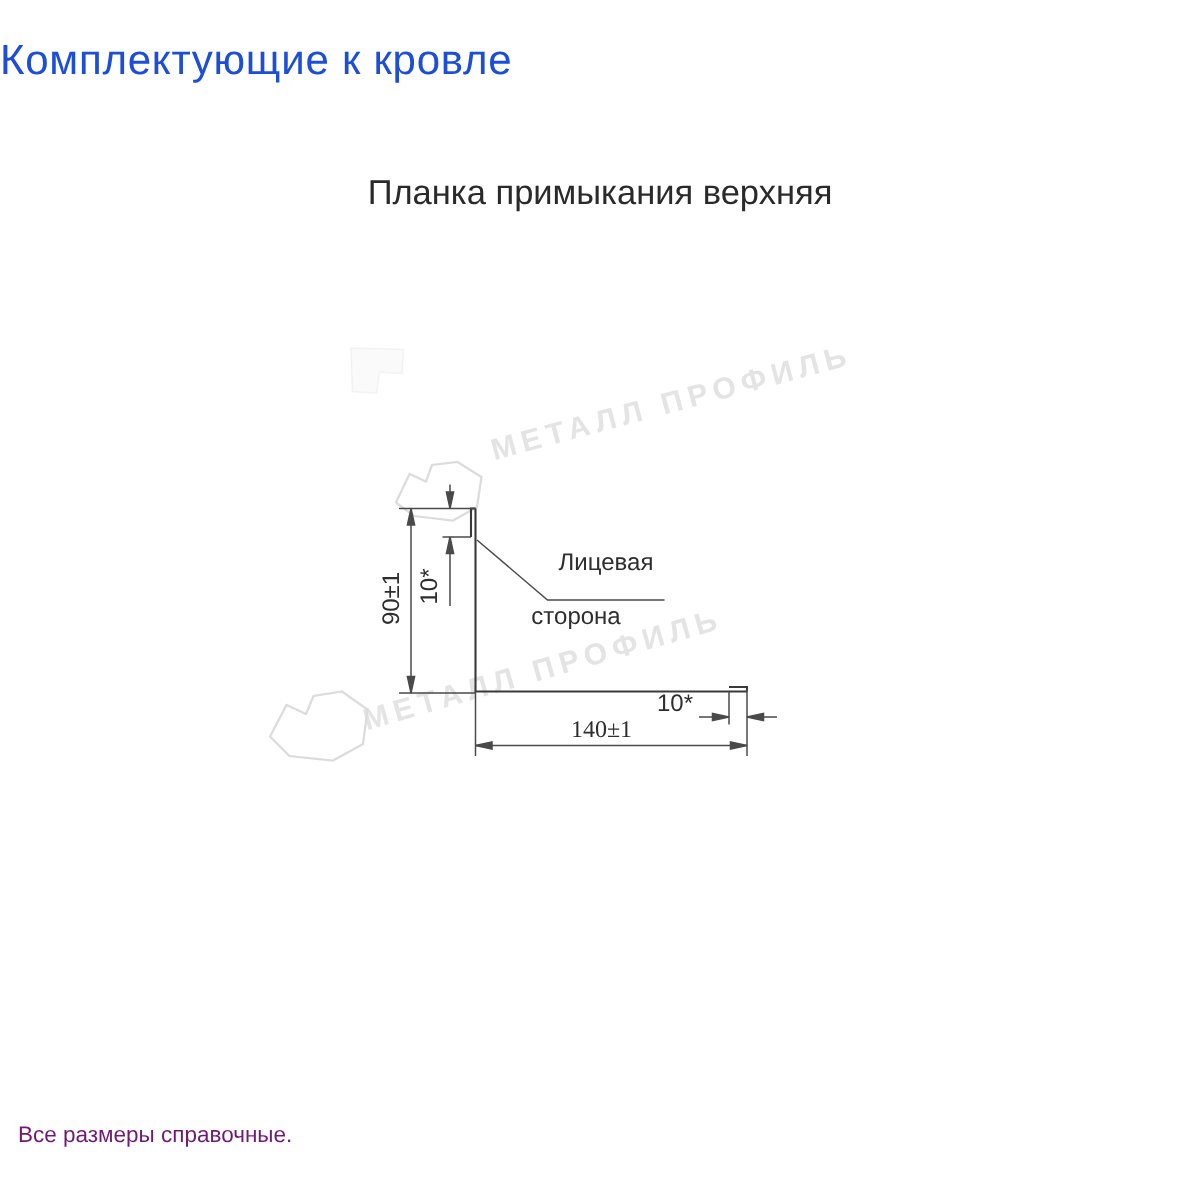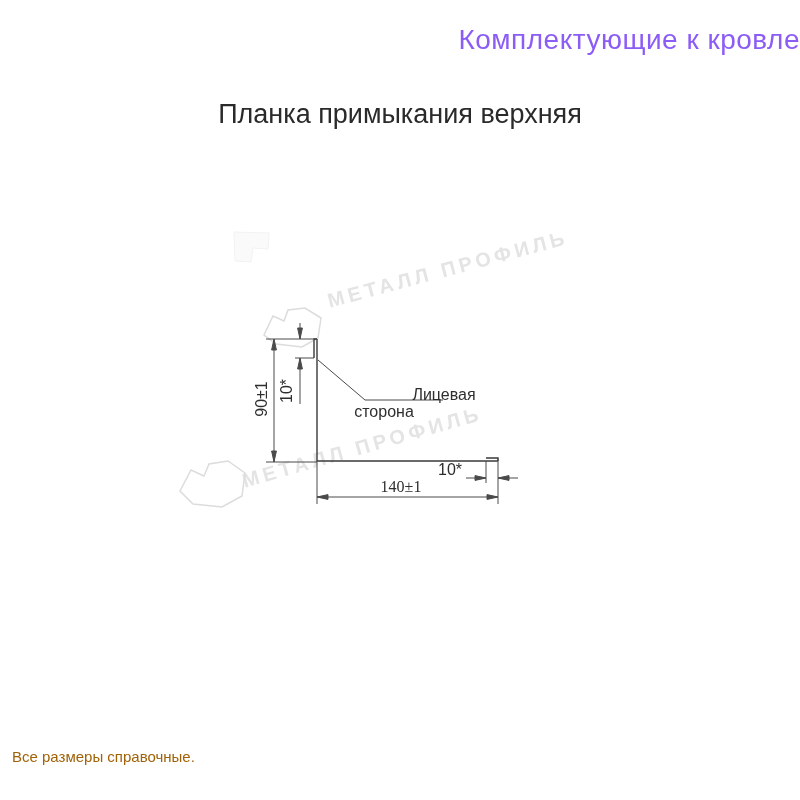--- a/index.html
+++ b/index.html
@@ -1,30 +1,30 @@
 <!DOCTYPE html>
 <html><head>
 <meta charset="utf-8">
 <style>
   html,body{margin:0;padding:0;background:#ffffff;}
   #page{position:relative;width:800px;height:800px;background:#ffffff;overflow:hidden;
         font-family:"Liberation Sans", sans-serif;}
-  .title{position:absolute;left:0;top:24px;width:800px;text-align:right;
-         font-size:28px;color:#8b5cf6;letter-spacing:0.5px;}
-  .subtitle{position:absolute;left:0;top:99px;width:800px;text-align:center;
-         font-size:27px;color:#2a2a2a;line-height:31px;}
+  .title{position:absolute;left:0;top:24px;width:800px;text-align:left;
+         font-size:28px;color:#1d4ed8;letter-spacing:0.5px;}
+  .subtitle{position:absolute;left:0;top:113px;width:800px;text-align:center;
+         font-size:23px;color:#2a2a2a;line-height:31px;}
   .wm-text{position:absolute;color:#e4e4e4;font-weight:bold;font-size:20px;
          letter-spacing:4px;white-space:nowrap;z-index:0;}
   .wm-top{left:328px;top:290px;transform:rotate(-15deg);transform-origin:0 50%;}
   .wm-bottom{left:243px;top:470px;transform:rotate(-16deg);transform-origin:0 50%;}
   svg.draw{position:absolute;left:0;top:0;z-index:1;}
   .dimlbl{position:absolute;font-size:16px;color:#2e2e2e;white-space:nowrap;z-index:2;}
   .rot{transform:translate(-50%,-50%) rotate(-90deg);}
   .ctr{transform:translate(-50%,-50%);}
-  .notes{position:absolute;left:12px;top:746px;font-size:15px;color:#a16207;
+  .notes{position:absolute;left:12px;top:746px;font-size:15px;color:#701a75;
          line-height:21px;z-index:2;}
 </style>
 </head>
 <body>
 
 <div id="page">
 
   <div class="title">Комплектующие к кровле</div>
   <div class="subtitle">
     <div>Планка примыкания верхняя</div>
@@ -80,20 +80,20 @@
       <polygon points="498,478 509,475.6 509,480.4"></polygon>
     </g>
 
     <path d="M318,360 L365,400 L443,400" stroke="#4a4a4a" stroke-width="1" fill="none"></path>
   </svg>
 
   <div class="dimlbl rot" style="left:262px;top:399px;">90±1</div>
   <div class="dimlbl rot" style="left:287px;top:391px;">10*</div>
   <div class="dimlbl ctr" style="left:401px;top:487px;font-family:Liberation Serif, serif;">140±1</div>
   <div class="dimlbl ctr" style="left:450px;top:470px;">10*</div>
-  <div class="dimlbl ctr" style="left:404px;top:395px;margin-left:40px;">Лицевая</div>
+  <div class="dimlbl ctr" style="left:404px;top:376px;">Лицевая</div>
   <div class="dimlbl ctr" style="left:384px;top:412px;">сторона</div>
 
   <div class="notes">
     <div>Все размеры справочные.</div>
   </div>
 
 </div>
 
 </body></html>

